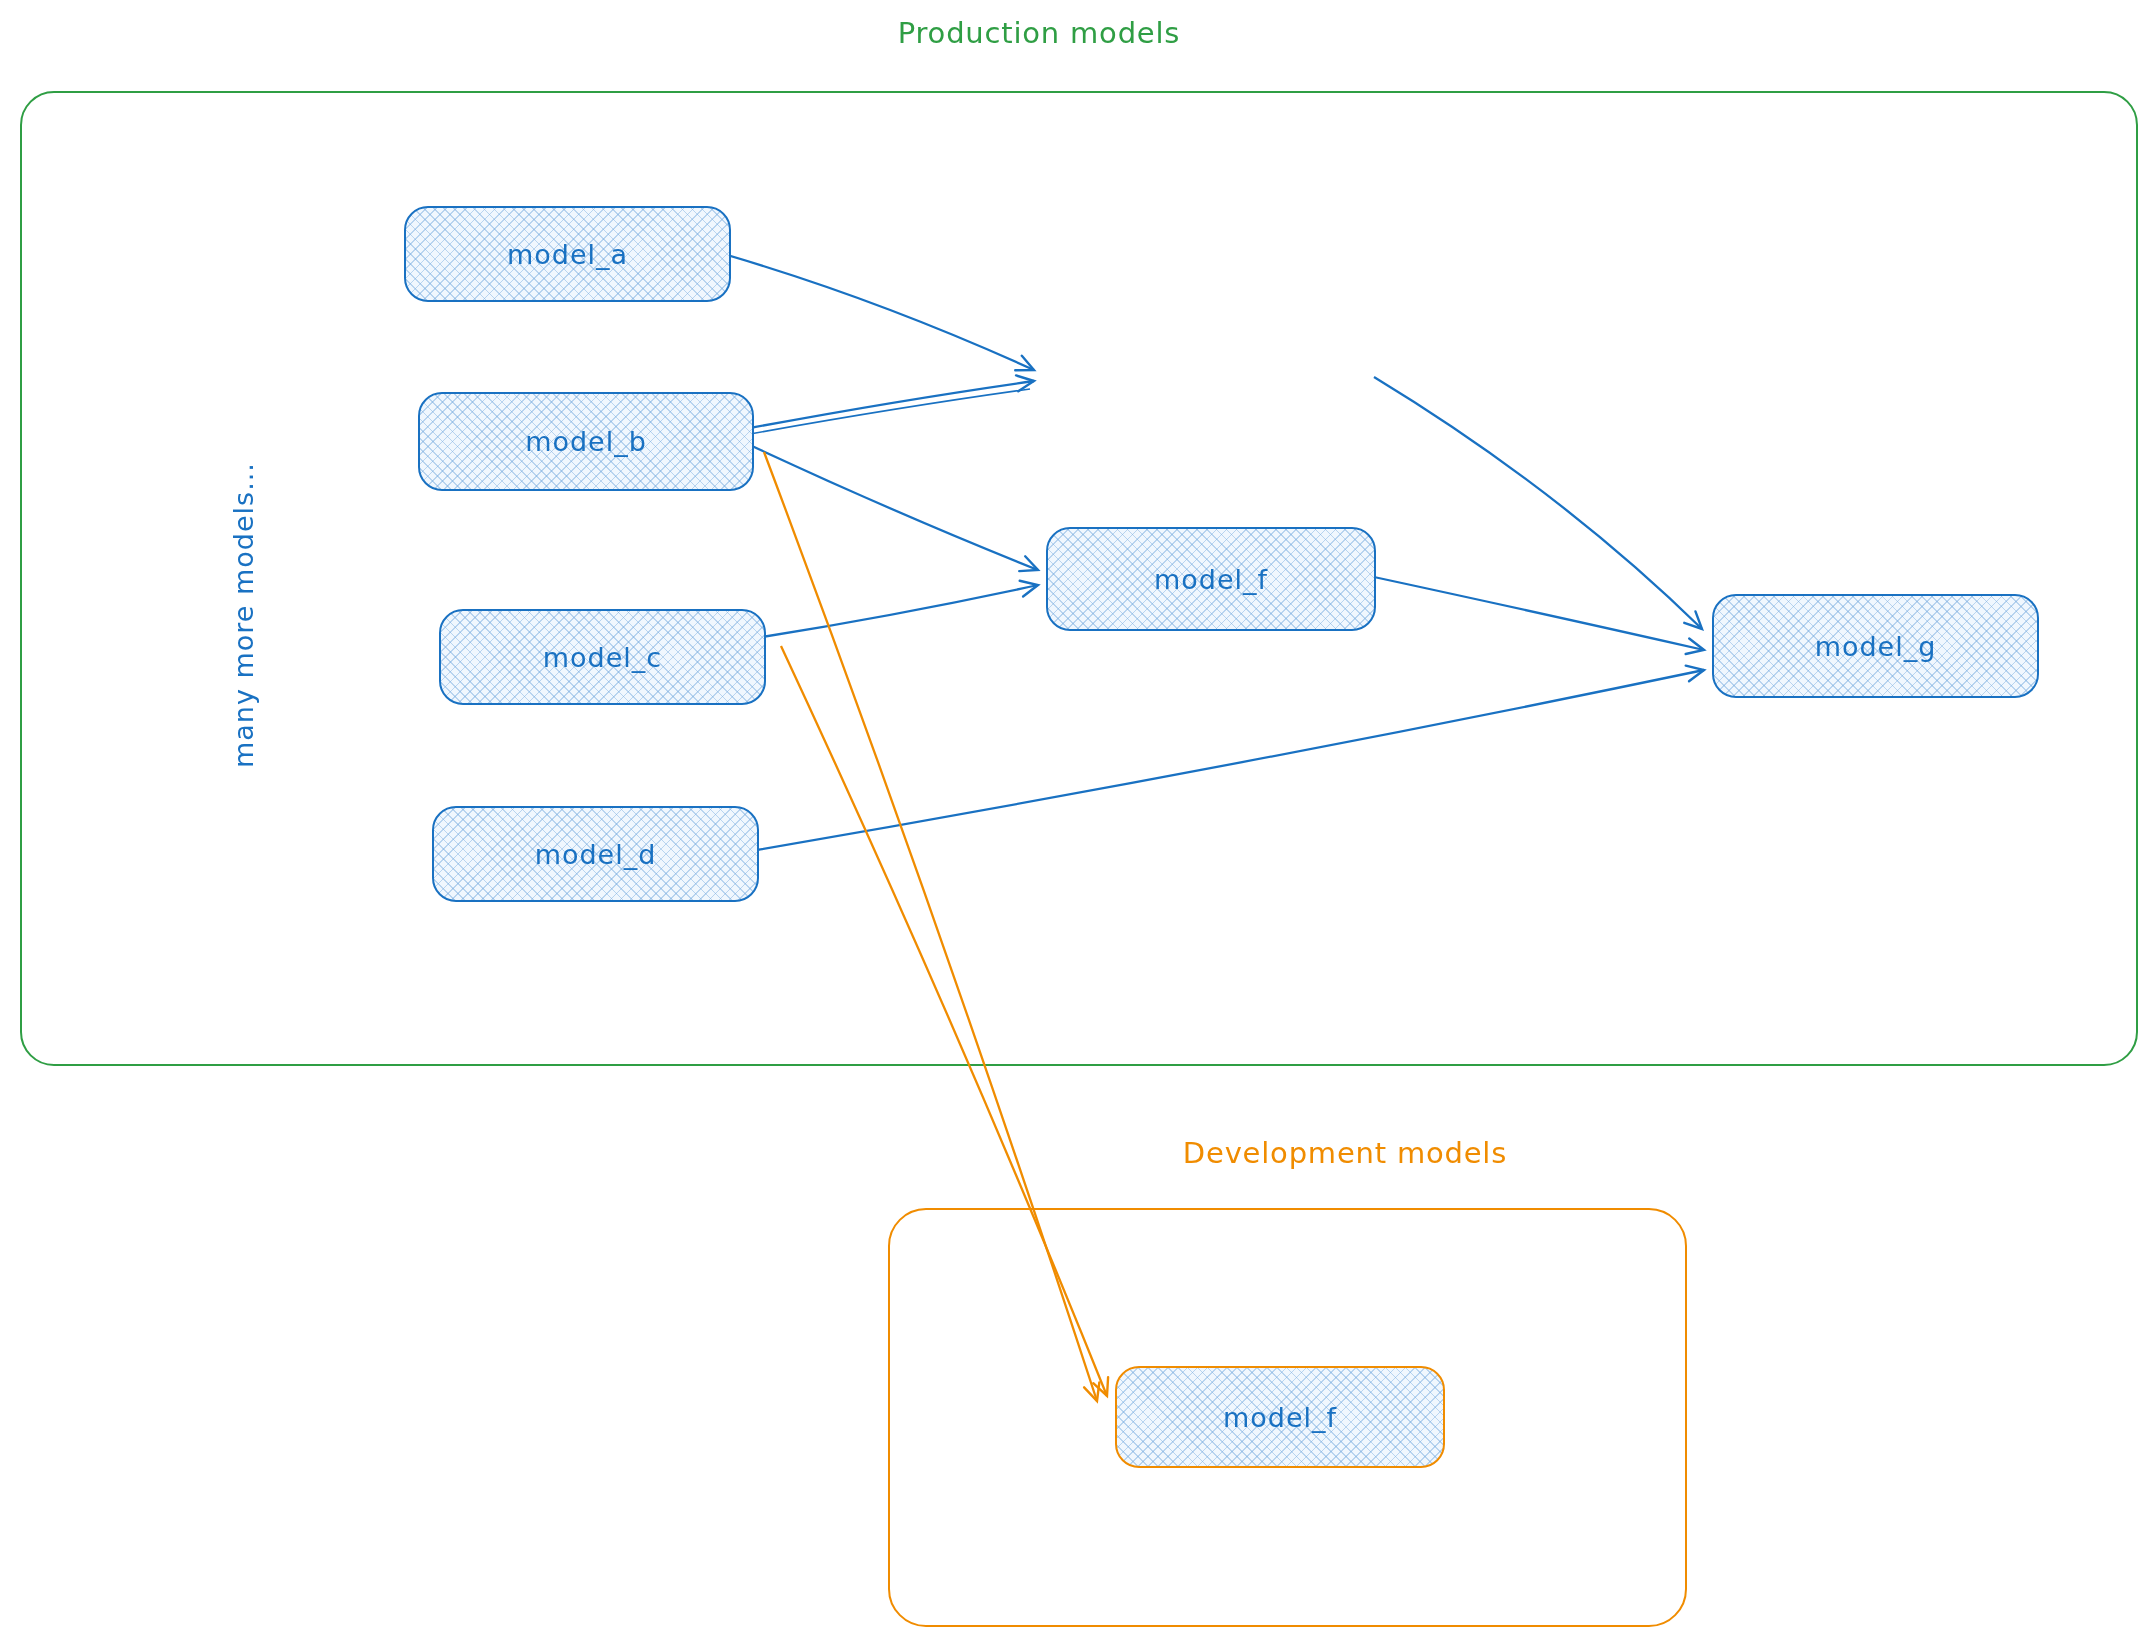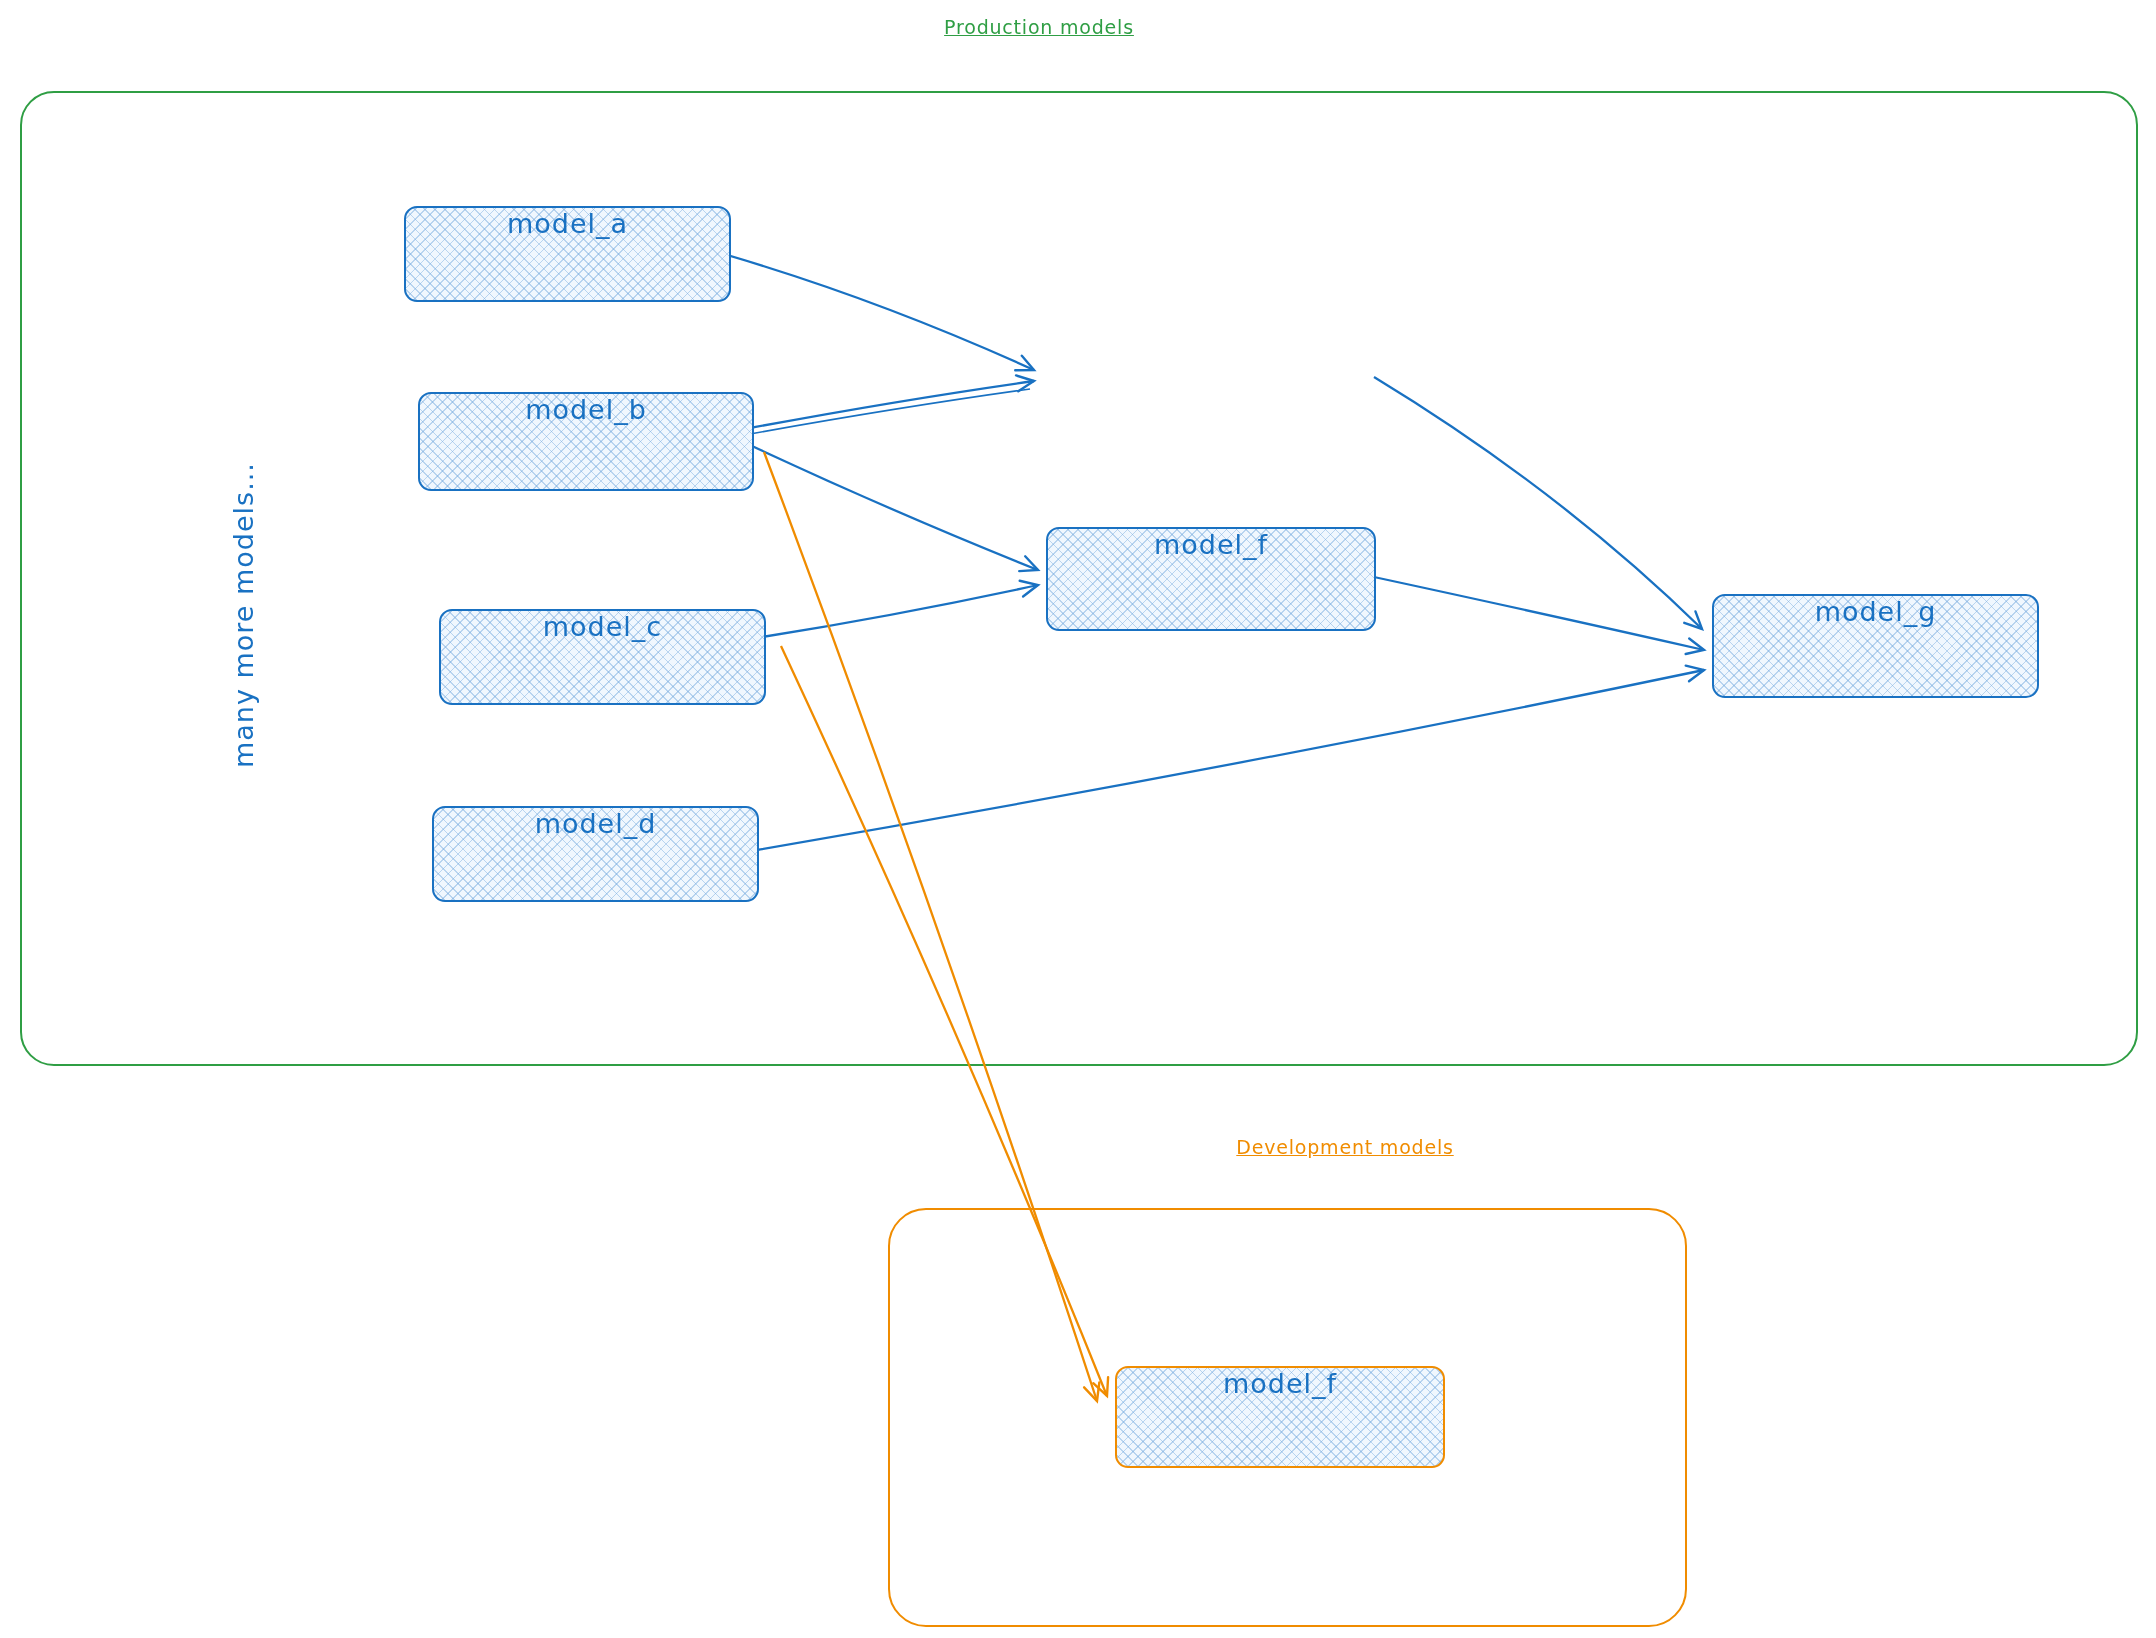--- a/index.html
+++ b/index.html
@@ -33,38 +33,38 @@
   }
   .dev-group {
     left: 888px; top: 1208px;
     width: 795px; height: 415px;
     border: 2.5px solid #f08c00;
     border-radius: 38px;
   }
   .group-title {
     position: absolute;
     transform: translateX(-50%);
-    font-size: 19px;
+    font-size: 29px;
     letter-spacing: 0.8px;
     white-space: nowrap;
-    text-decoration: underline;
   }
   .production-title {
     left: 1039px; top: 16px;
     color: #2f9e44;
   }
   .dev-title {
     left: 1345px; top: 1136px;
     color: #f08c00;
   }
   .node {
     position: absolute;
     border: 2.5px solid #1971c2;
-    border-radius: 13px;
+    border-radius: 24px;
     display: flex;
+    align-items: center;
     justify-content: center;
     color: #1971c2;
     font-size: 27px;
     letter-spacing: 1px;
     background-color: #f0f7fe;
     background-image:
       repeating-linear-gradient(45deg, rgba(116,169,221,0.45) 0px, rgba(116,169,221,0.45) 1.2px, transparent 1.2px, transparent 7px),
       repeating-linear-gradient(135deg, rgba(116,169,221,0.45) 0px, rgba(116,169,221,0.45) 1.2px, transparent 1.2px, transparent 7px);
   }
   .node.dev {

